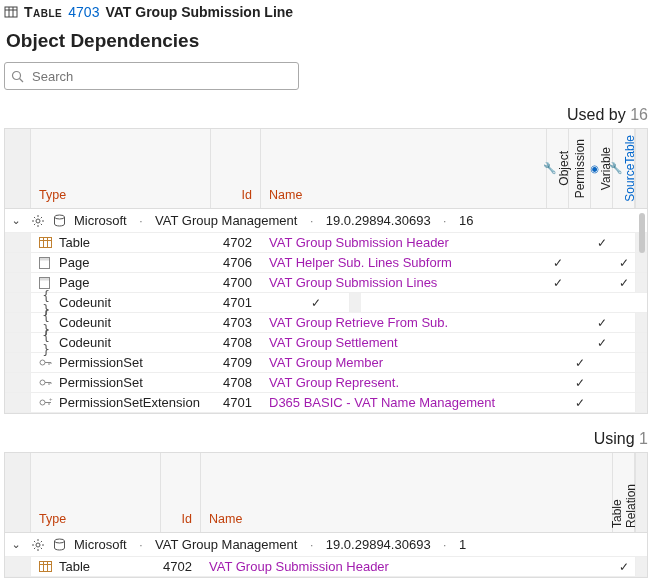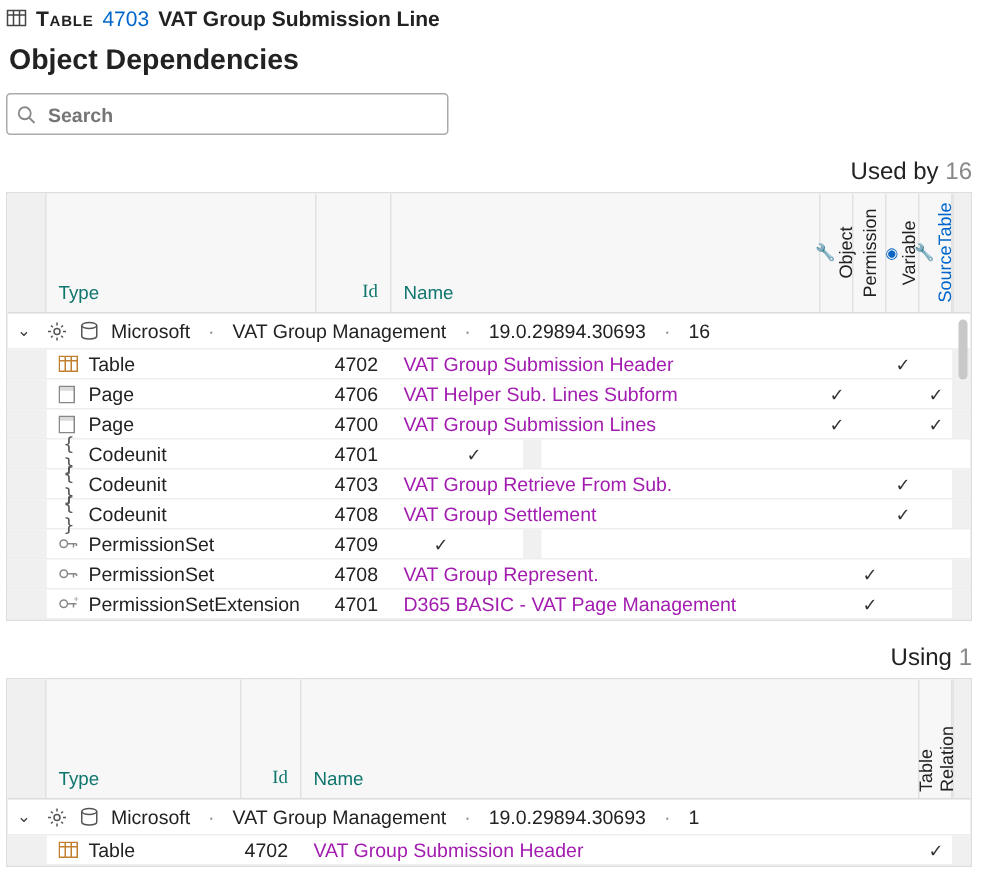--- a/index.html
+++ b/index.html
@@ -19,35 +19,35 @@
   .title-row .name { font-weight: 700; }
   h2.section-title { font-size: 19px; font-weight: 600; margin: 10px 0 10px 2px; }
   .search-wrap {
     display: flex; align-items: center;
     width: 295px; height: 28px;
     border: 1px solid #aaa; border-radius: 3px;
     padding: 0 6px; gap: 6px; color: #666;
   }
   .search-wrap input {
     border: none; outline: none; flex: 1; font-size: 13px;
-    background: transparent; color: #222; font-weight: bold;
+    background: transparent; color: #222;
   }
   .subhead { font-size: 16px; margin: 16px 0 4px 2px; text-align: right; }
   .subhead .count { color: #888; }
   .grid-container { border: 1px solid #ddd; position: relative; }
   .grid-header {
     display: flex; background: #f7f7f7; border-bottom: 1px solid #ddd;
     height: 80px; align-items: stretch;
   }
   .hcell {
     border-right: 1px solid #e2e2e2;
     display: flex; align-items: flex-end;
-    padding: 6px 8px; color: #0f766e; font-size: 12.5px;
-  }
-  .hcell.num { justify-content: flex-end; font-family: Liberation Serif, serif; }
+    padding: 6px 8px; color: #c2410c; font-size: 12.5px;
+  }
+  .hcell.num { justify-content: flex-end; }
   .vcell {
     border-right: 1px solid #e2e2e2;
     width: 22px; display: flex; align-items: center; justify-content: center;
     position: relative;
   }
   .vtext {
     writing-mode: vertical-rl; transform: rotate(180deg);
     font-size: 12px; color: #222; padding: 4px 0;
   }
   .srctab { color: #0066cc; }
@@ -295,20 +295,23 @@
             <svg width="13" height="11" viewBox="0 0 13 11">
               <circle cx="3.5" cy="5.5" r="2.5" fill="none" stroke="#888"></circle>
               <line x1="6" y1="5.5" x2="12" y2="5.5" stroke="#888"></line>
               <line x1="10" y1="5.5" x2="10" y2="8" stroke="#888"></line>
               <line x1="12" y1="5.5" x2="12" y2="7" stroke="#888"></line>
             </svg>
           </span>
           <span>PermissionSet</span>
         </div>
         <div class="cell col-id">4709</div>
+        <div class="cell col-name">
+          <span class="link">VAT Group Member</span>
+        </div>
         <div class="mark col-obj"></div>
         <div class="mark col-perm">✓</div>
         <div class="mark col-var"></div>
         <div class="mark col-src"></div>
         <div class="spacer-right"></div>
       </div>
       <div class="row">
         <div class="leftgutter"></div>
         <div class="cell col-type">
           <span class="typeicon">
@@ -339,21 +342,21 @@
               <circle cx="3.5" cy="5.5" r="2.5" fill="none" stroke="#888"></circle>
               <line x1="6" y1="5.5" x2="12" y2="5.5" stroke="#888"></line>
               <line x1="10" y1="5.5" x2="10" y2="8" stroke="#888"></line>
               <text x="10" y="4" font-size="6" fill="#888">+</text>
             </svg>
           </span>
           <span>PermissionSetExtension</span>
         </div>
         <div class="cell col-id">4701</div>
         <div class="cell col-name">
-          <span class="link">D365 BASIC - VAT Page Management</span>
+          <span class="link">D365 BASIC - VAT Name Management</span>
         </div>
         <div class="mark col-obj"></div>
         <div class="mark col-perm">✓</div>
         <div class="mark col-var"></div>
         <div class="mark col-src"></div>
         <div class="spacer-right"></div>
       </div>
     </div>
 </div>
 

